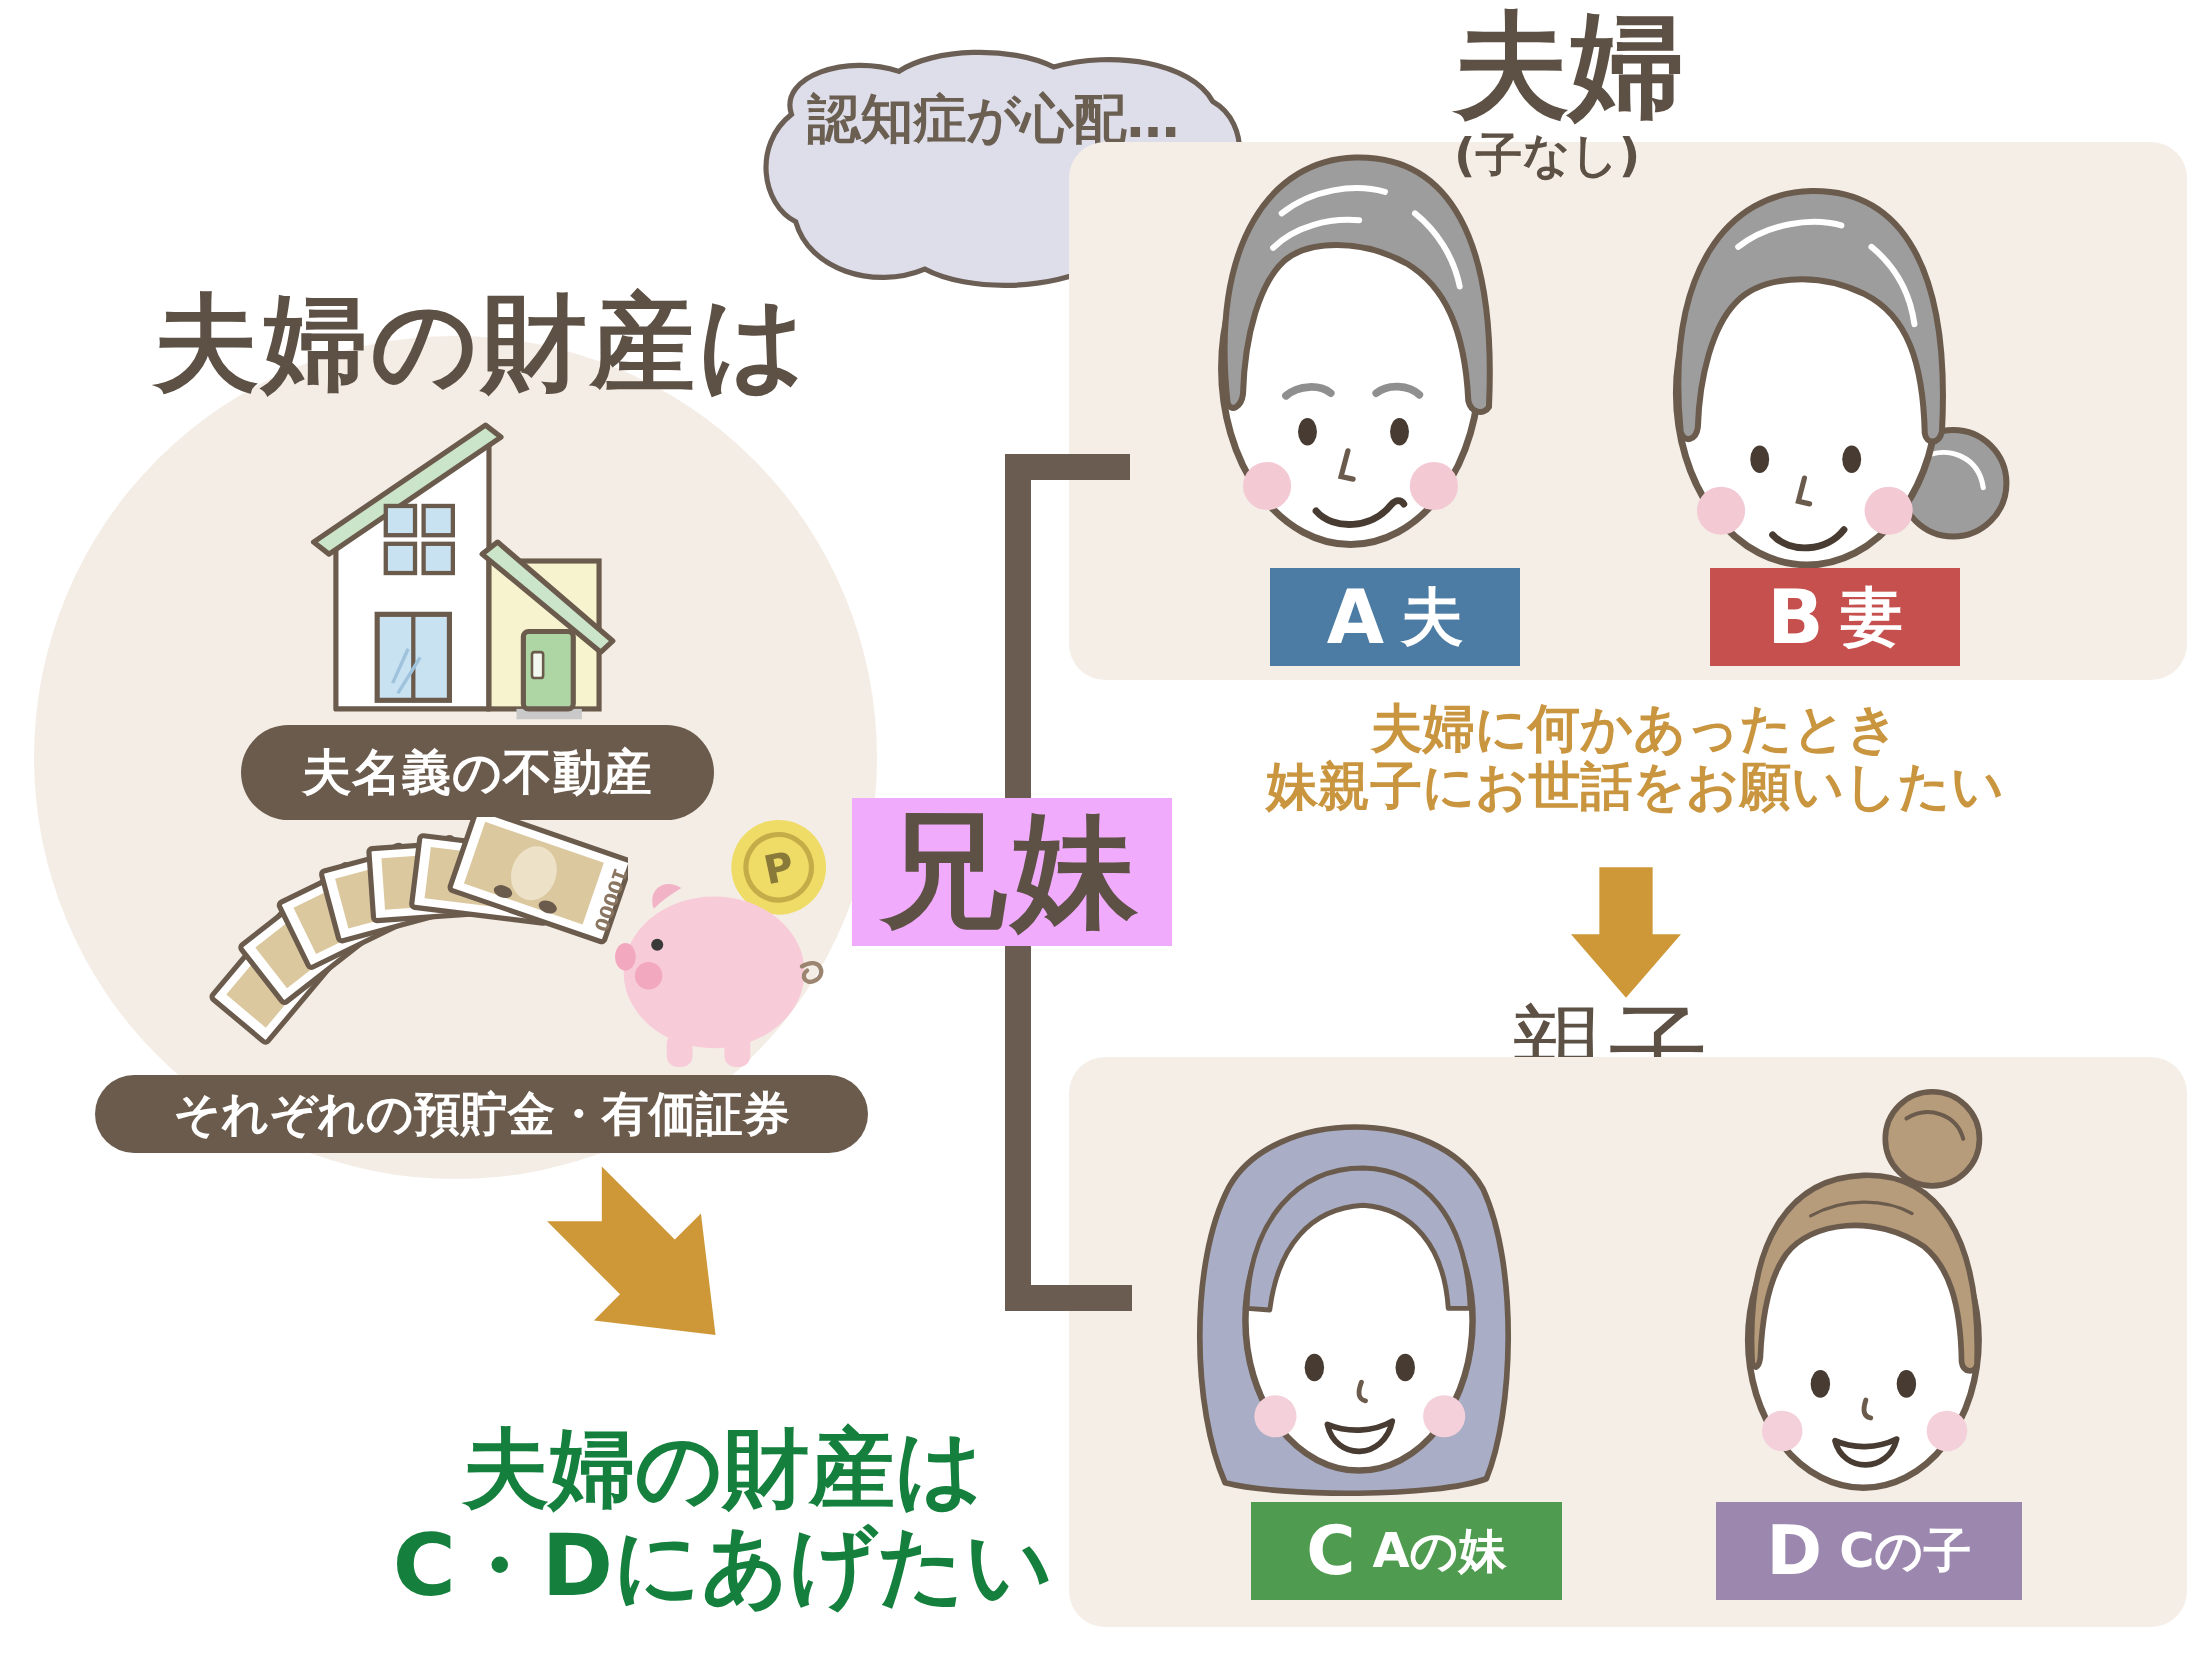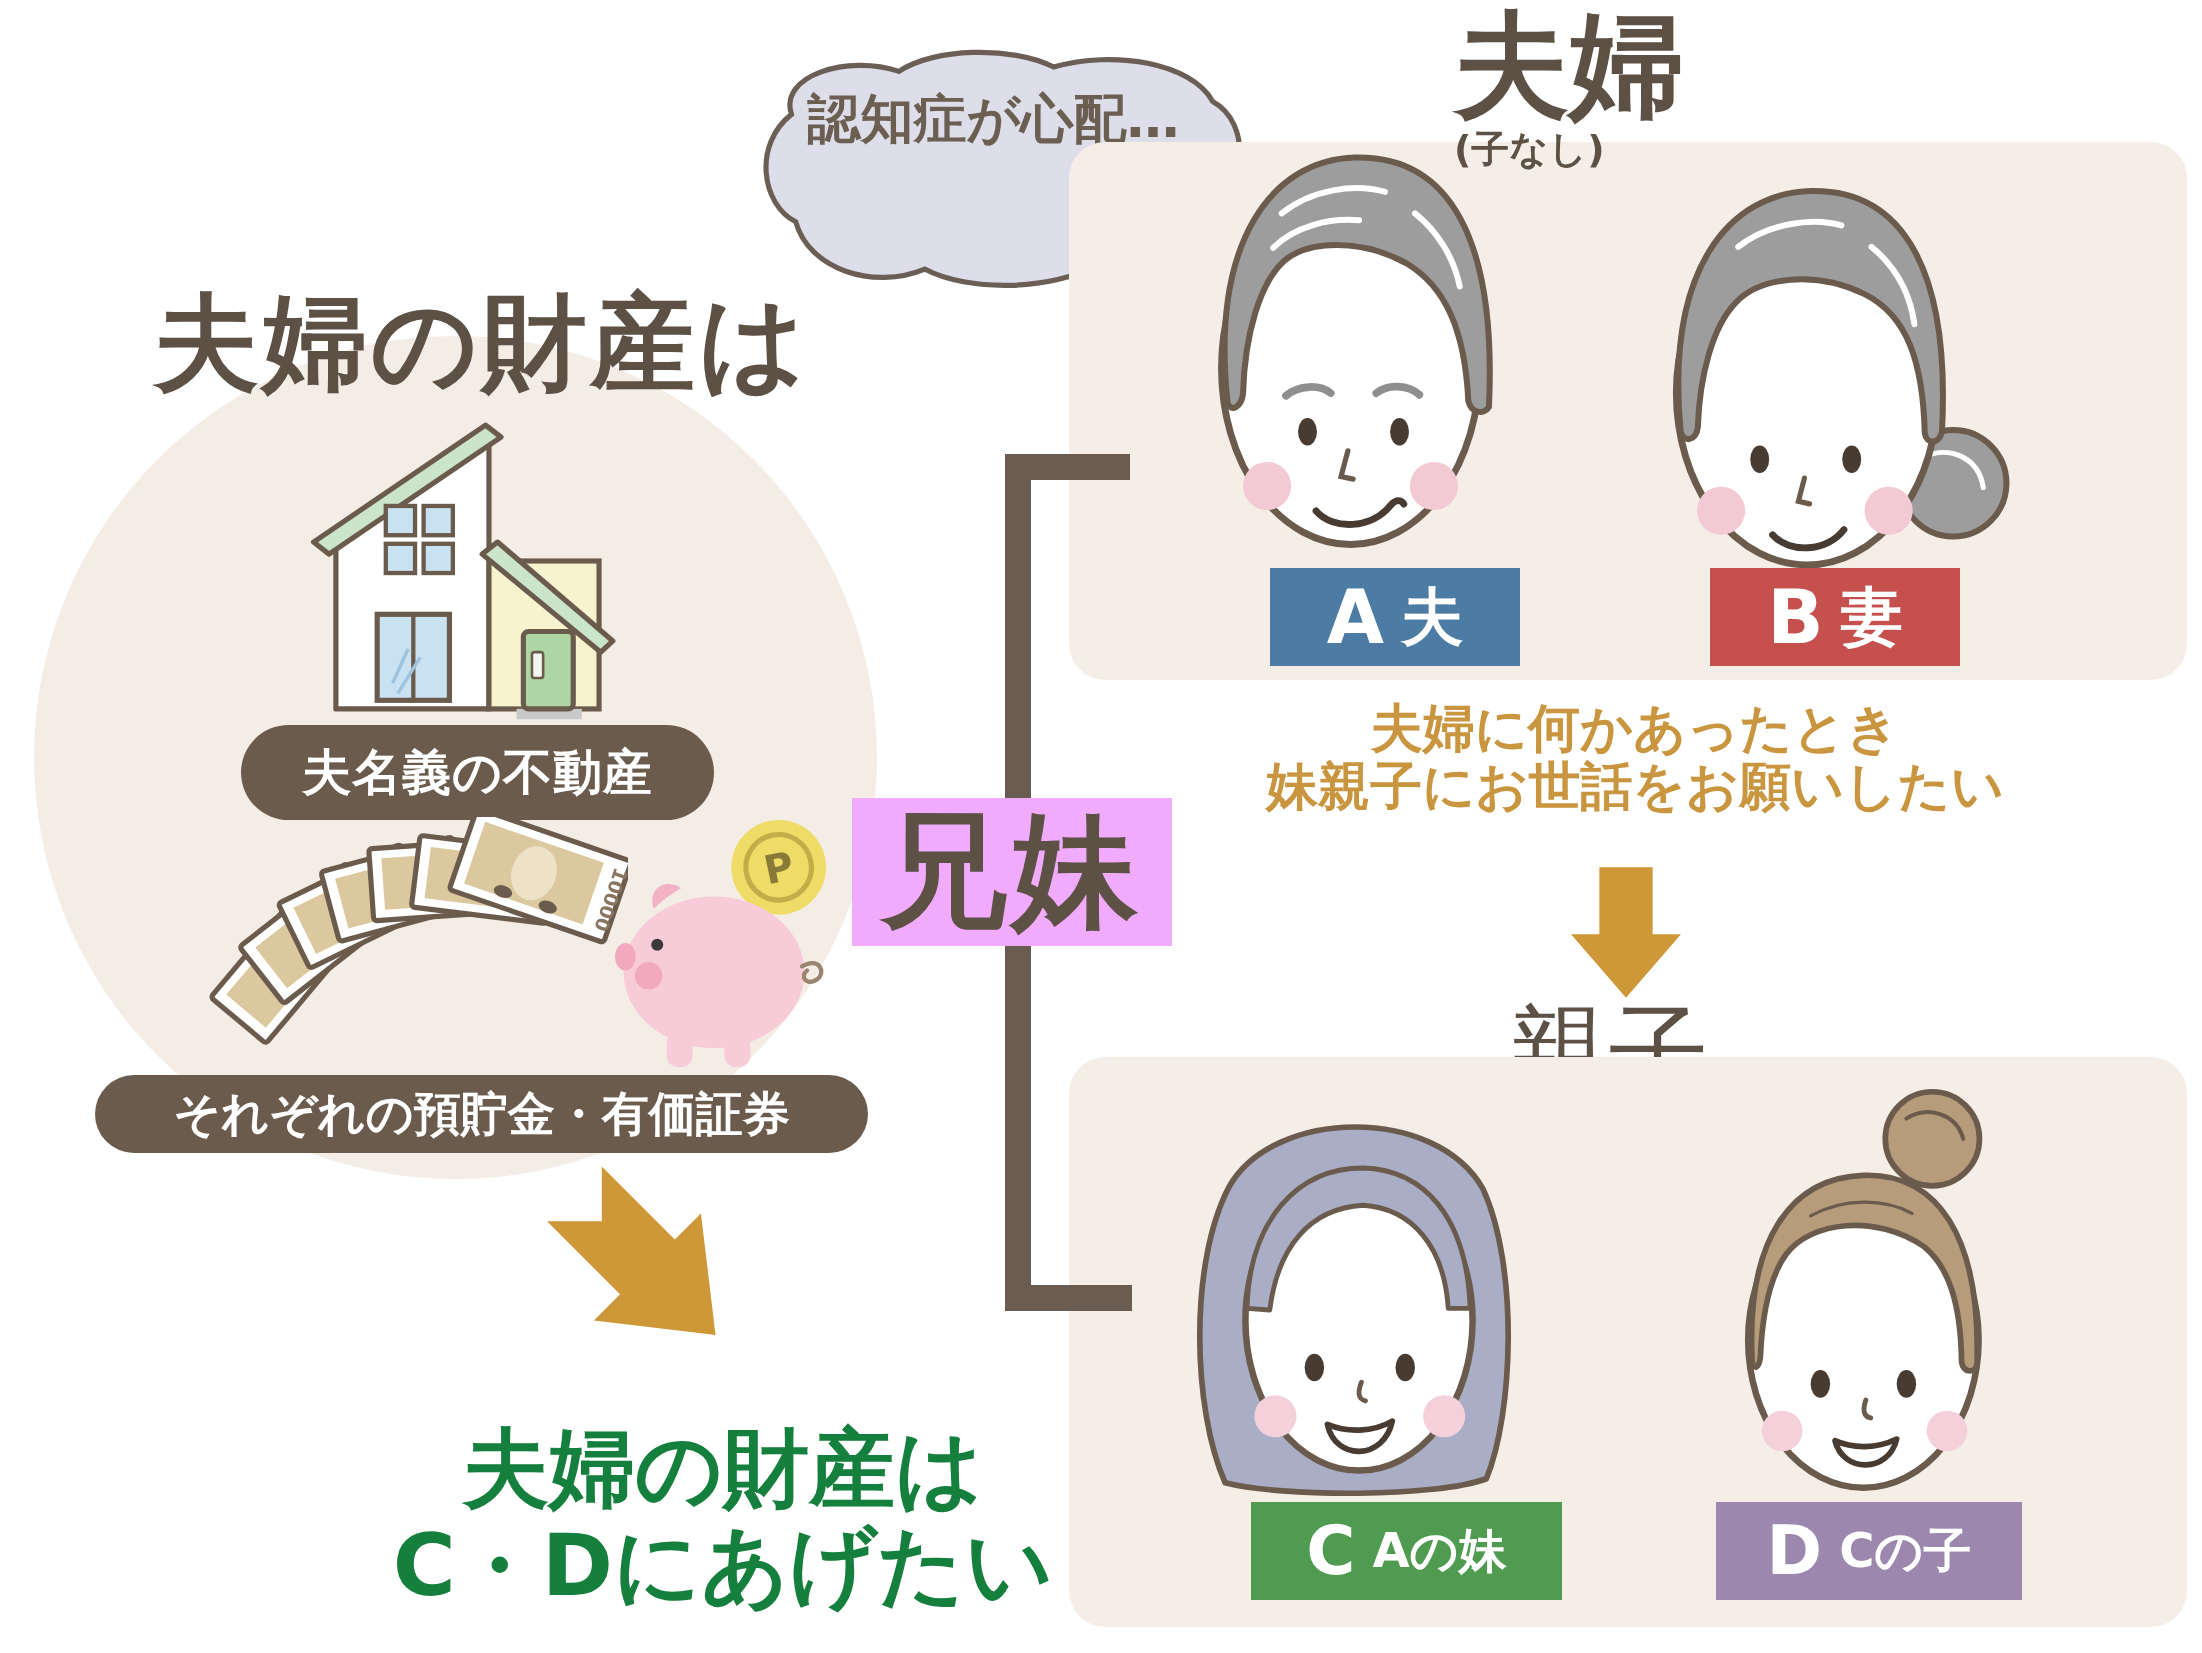--- a/index.html
+++ b/index.html
@@ -16,21 +16,21 @@
   .pill-savings{left:95px;top:1075px;width:773px;height:78px;font-size:47px;}
   .bequest{left:327px;top:1420px;width:792px;text-align:center;font-size:86px;font-weight:800;color:#15803d;line-height:1.13;}
   
   .bubble-text{left:757px;top:84px;width:473px;text-align:center;font-size:53px;font-weight:800;color:#6B5F52;}
   
   .panel{background:#F5EEE7;border-radius:36px;}
   .panel-couple{left:1069px;top:142px;width:1118px;height:538px;}
   .panel-pc{left:1069px;top:1057px;width:1118px;height:570px;}
   .couple-title{left:1454px;top:5.2px;width:336px;text-align:left;color:#5D5044;}
   .couple-title .big{font-size:115px;font-weight:800;line-height:1.05;}
-  .couple-title .sub{font-size:38px;font-weight:800;margin-top:-1.7px;}
+  .couple-title .sub{font-size:47px;font-weight:800;margin-top:-1.7px;}
   .pc-title{left:1488px;top:986px;width:241px;text-align:center;font-size:100px;font-weight:400;color:#5D5044;}
   .wish{left:1093px;top:699px;width:1084px;text-align:center;font-size:52px;font-weight:800;color:#C9953F;line-height:1.12;}
   
   .tag{display:flex;align-items:center;justify-content:center;gap:17px;color:#ffffff;font-weight:800;}
   .tag .letter{font-size:74px;}
   .tag .role{font-size:62px;}
   .tag-small .letter{font-size:67px;}
   .tag-small .role{font-size:48px;}
   .tag-a{left:1270px;top:568px;width:250px;height:98px;}
   .tag-b{left:1710px;top:568px;width:250px;height:98px;}

